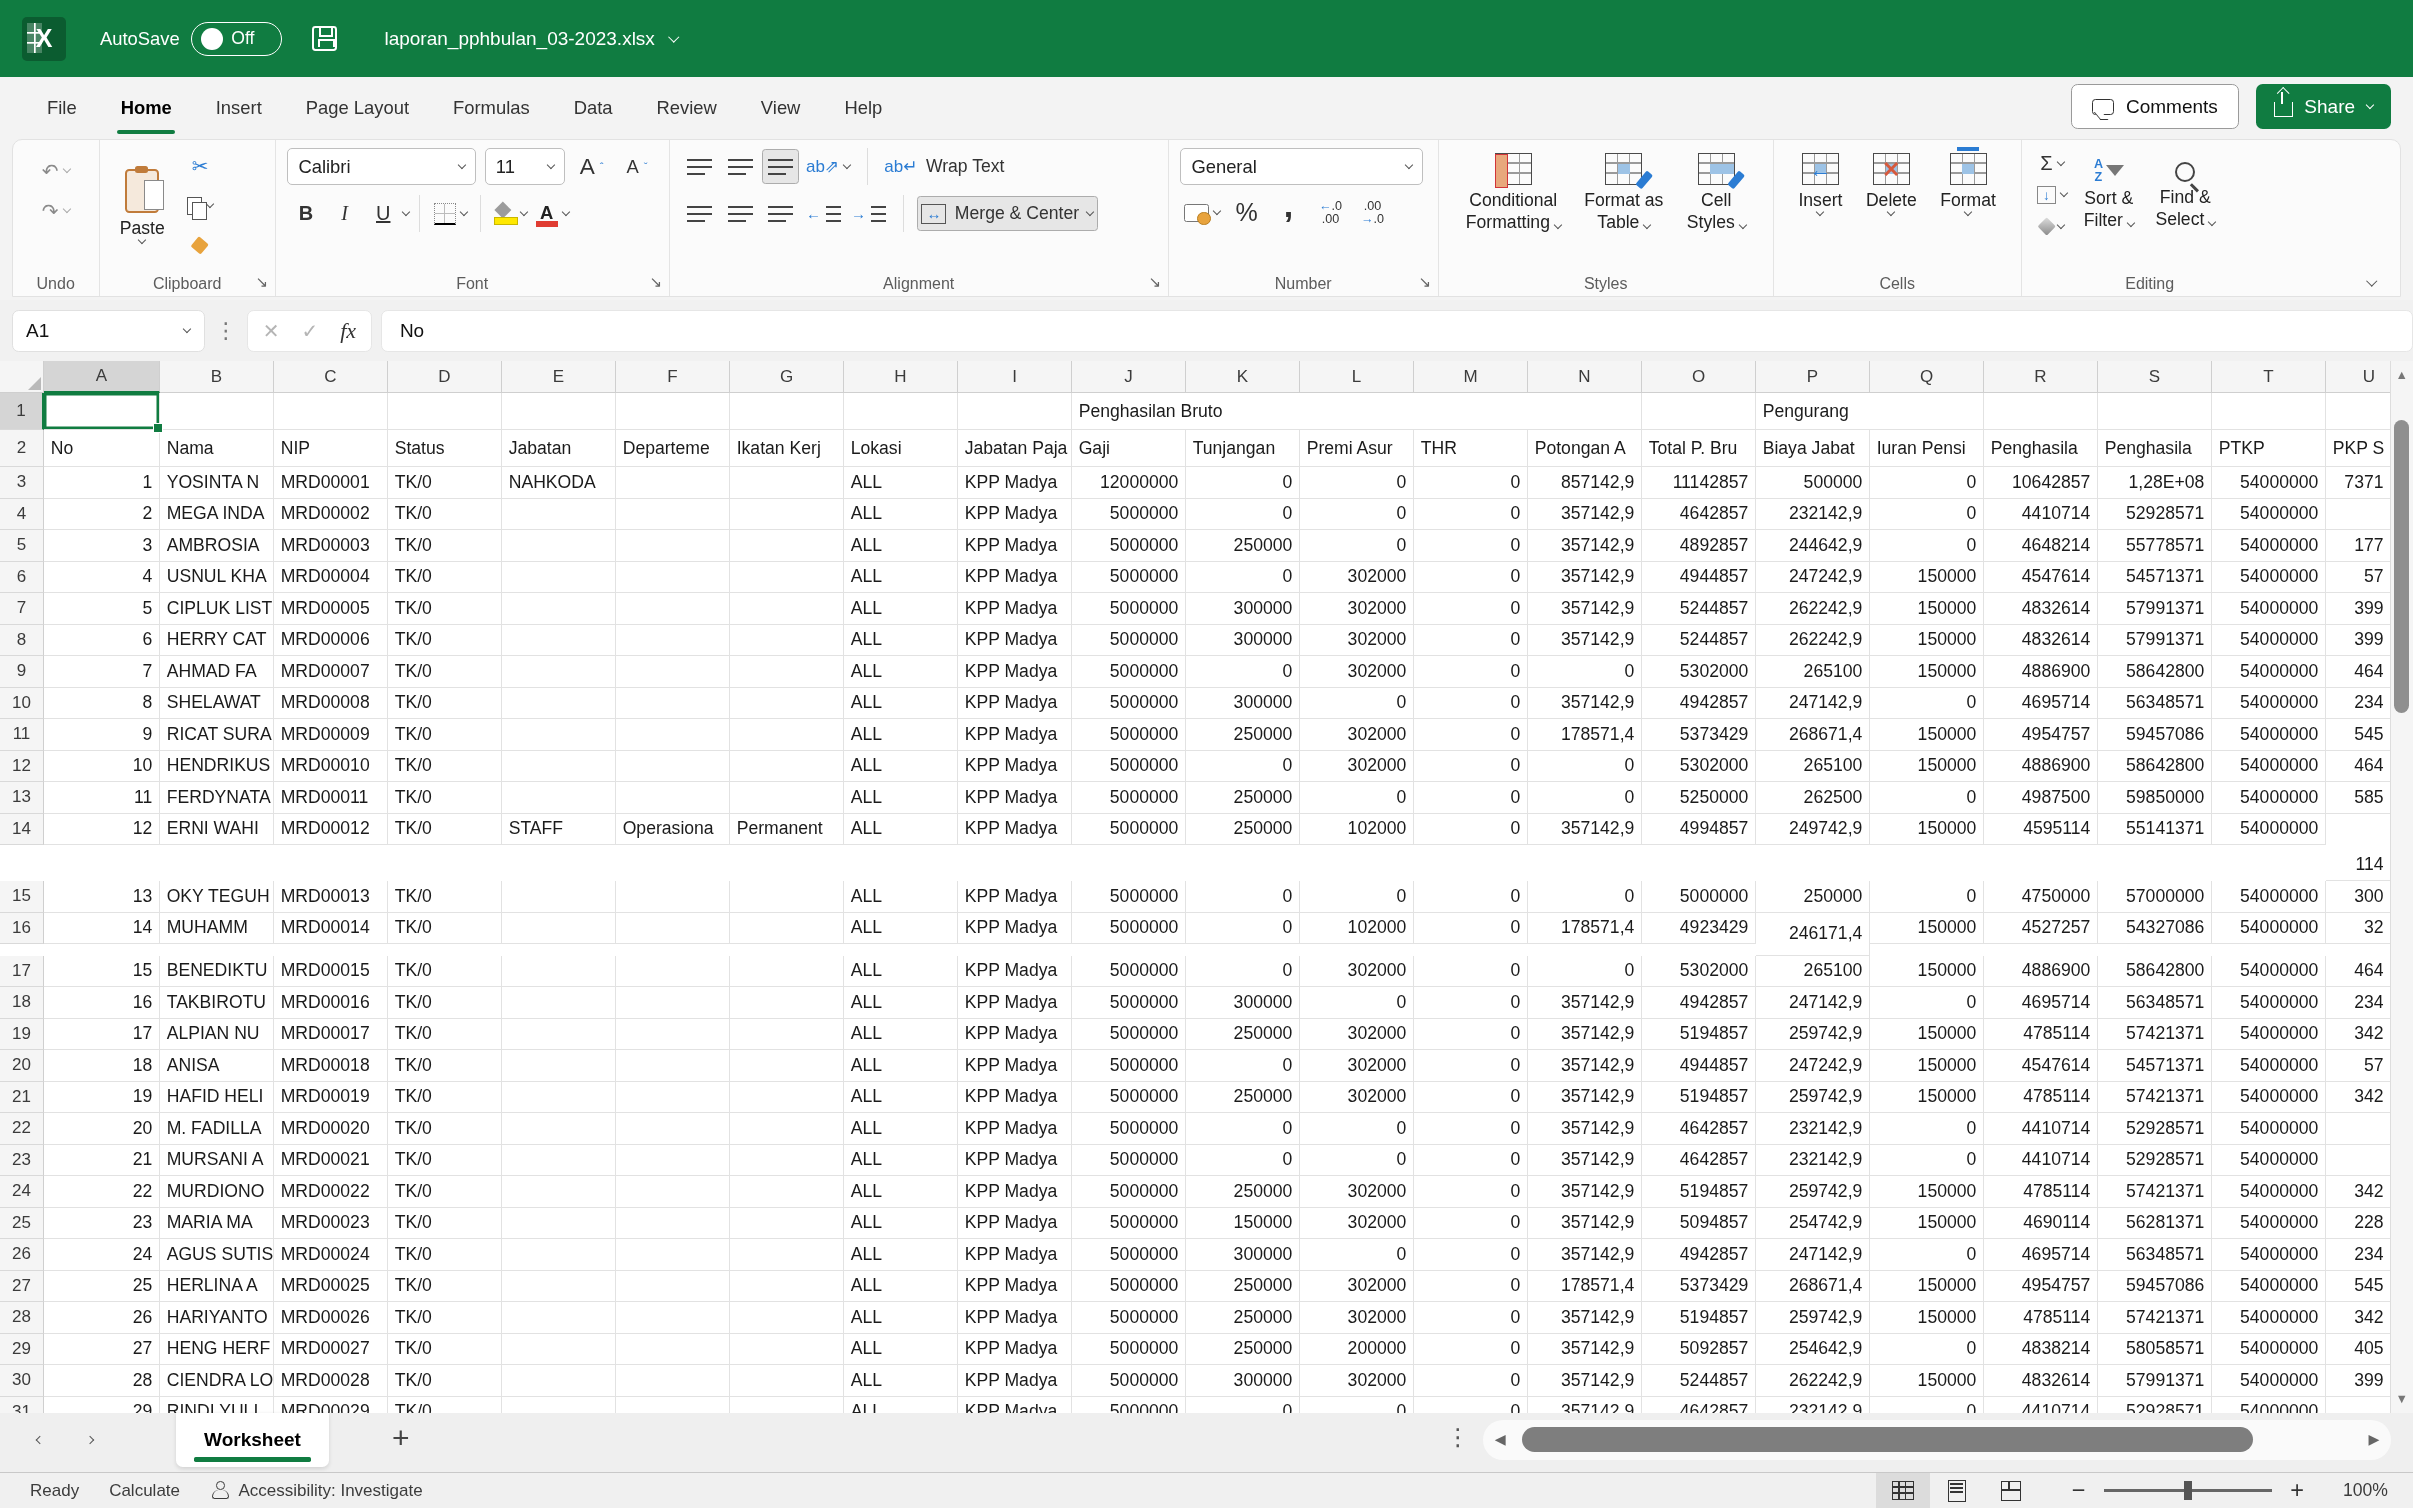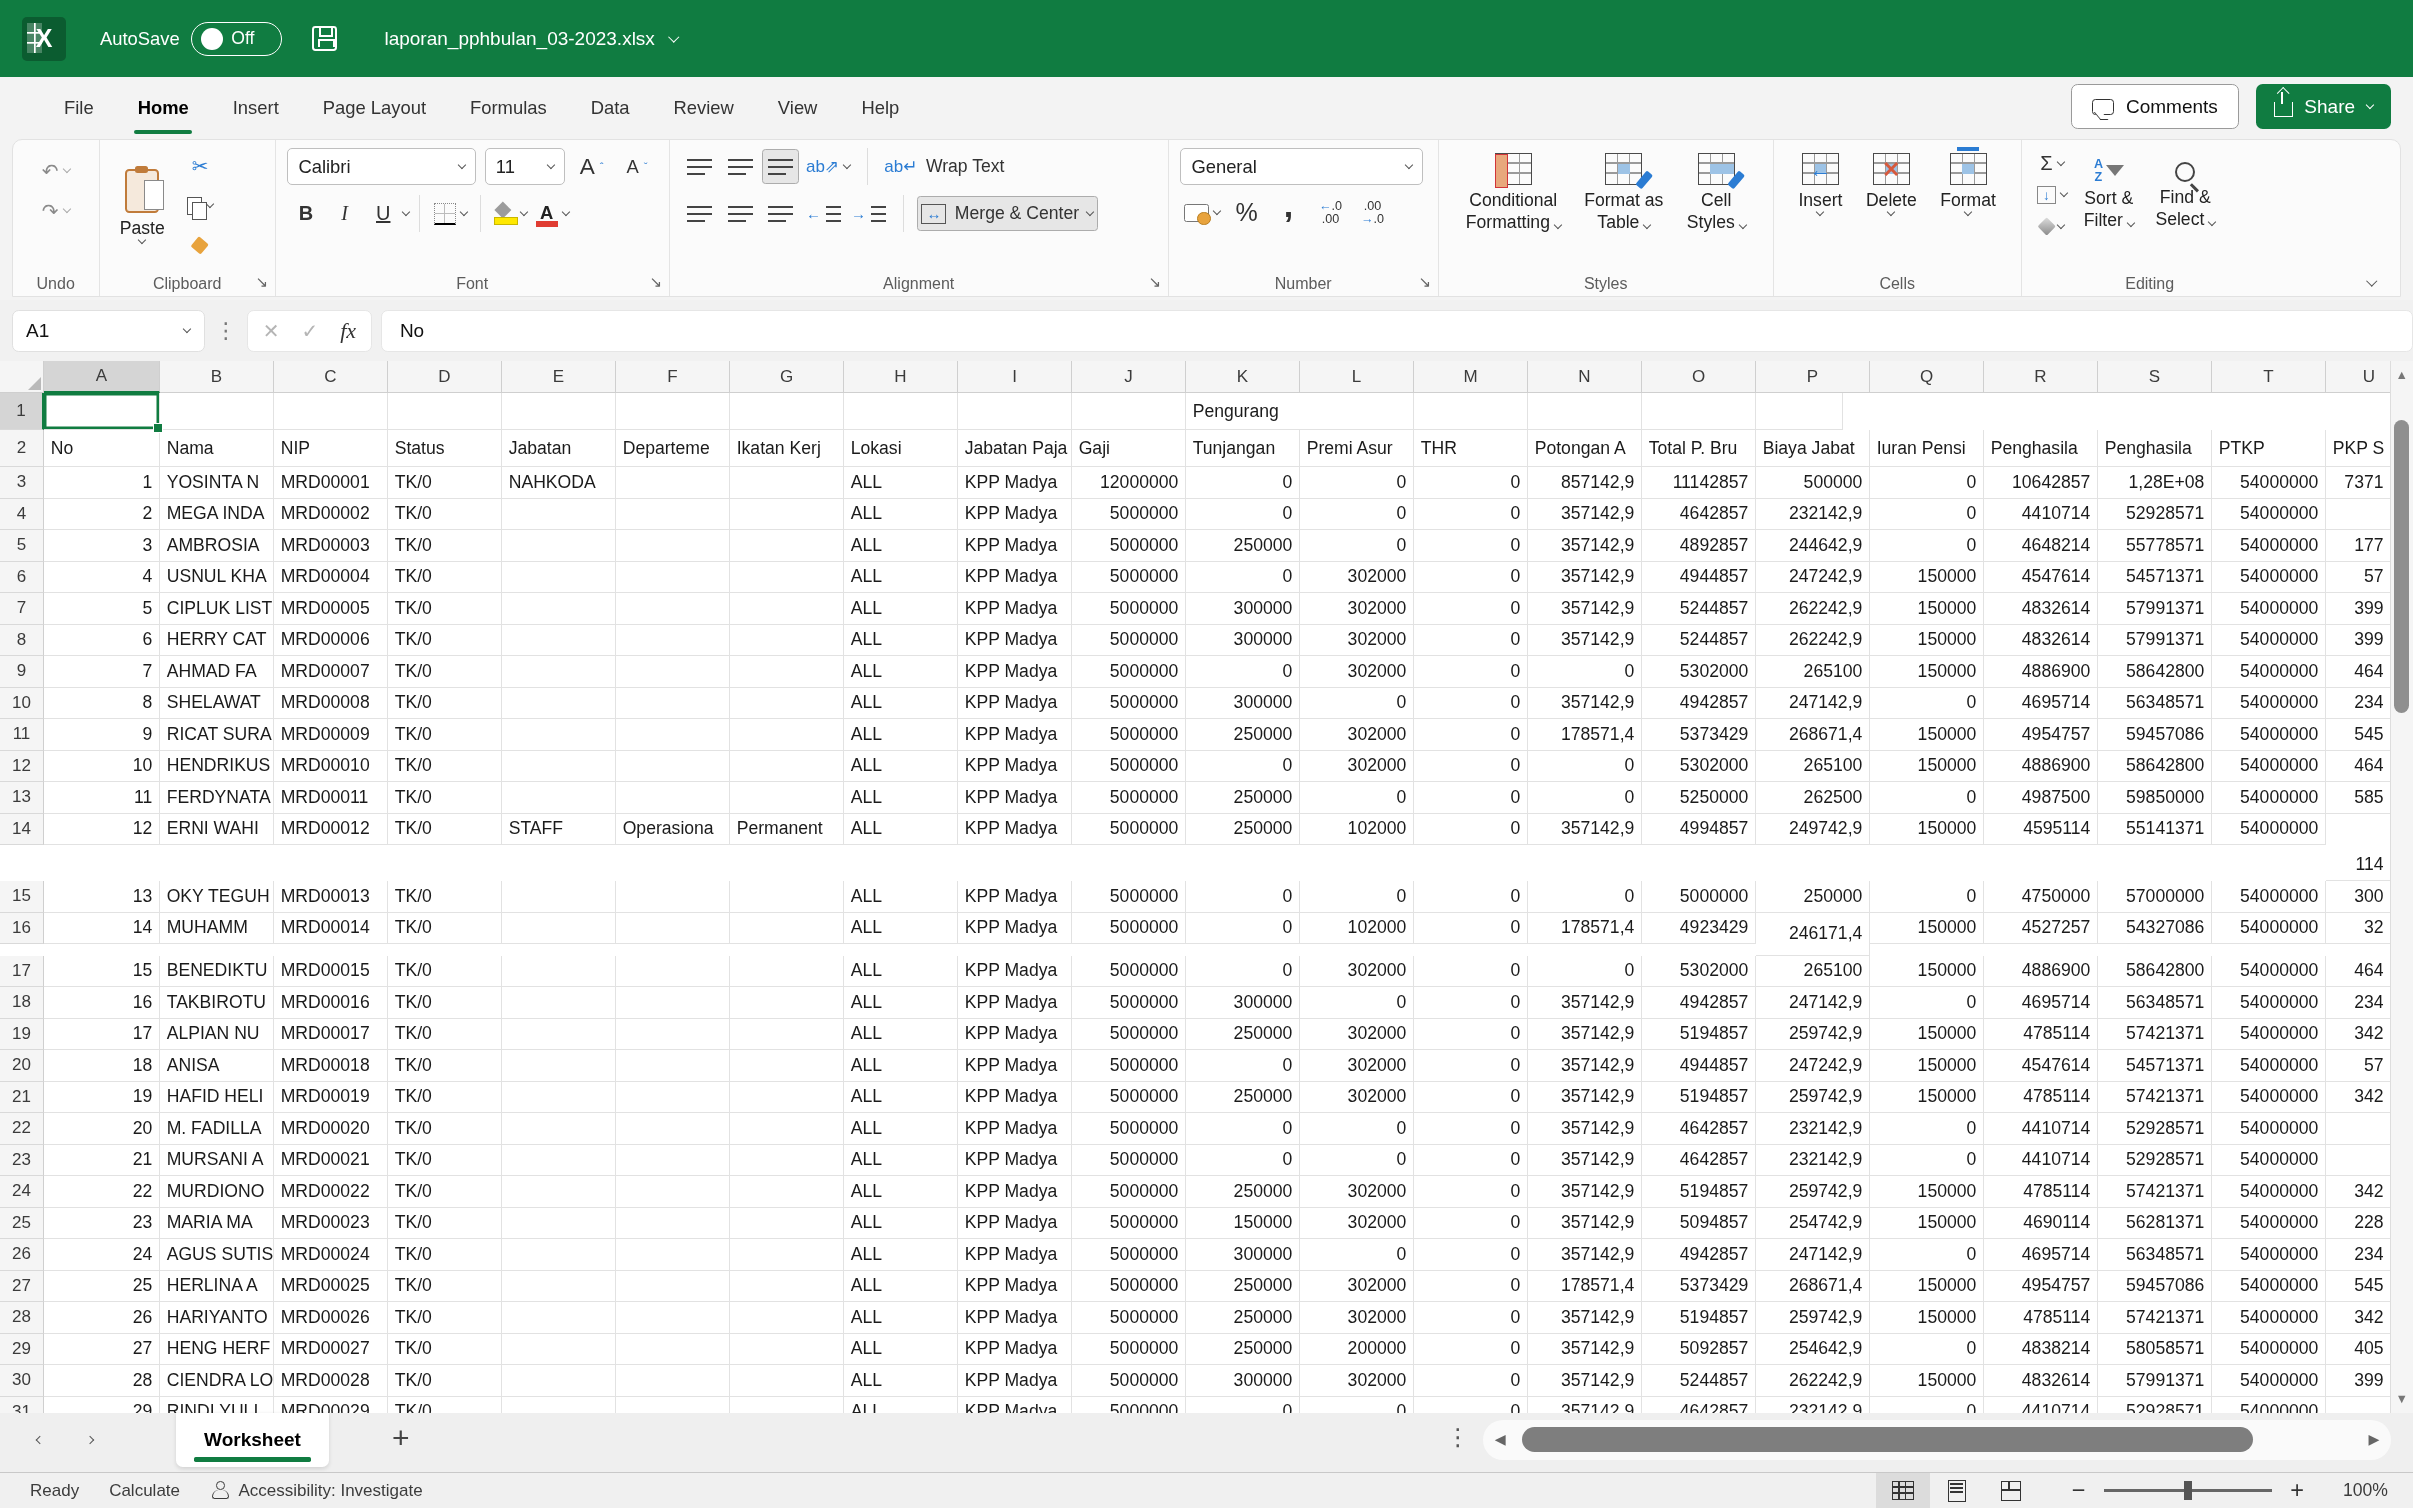--- a/index.html
+++ b/index.html
@@ -48,21 +48,21 @@
   .winbtn{width:59px;height:77px;display:flex;align-items:center;justify-content:center;font-size:22px;}
   .min-ic{width:18.4px;height:2.1px;background:#fff;}
   .rest-ic{width:15px;height:15px;border:1.7px solid #fff;border-radius:2.5px;position:relative;}
   .rest-ic::before{content:"";position:absolute;left:2.5px;top:-5.9px;width:13.4px;height:13.4px;border-top:1.7px solid #fff;border-right:1.7px solid #fff;border-radius:0 3.4px 0 0;}
   .close-x{position:relative;width:20px;height:20px;}
   .close-x::before,.close-x::after{content:"";position:absolute;left:9.2px;top:0;width:2.1px;height:20px;background:#fff;}
   .close-x::before{transform:rotate(45deg);}.close-x::after{transform:rotate(-45deg);}
 
   
   .tabrow{position:absolute;left:0;top:77px;width:2413px;height:62px;background:#F3F3F3;
-          display:flex;align-items:flex-end;padding-left:42px;}
+          display:flex;align-items:flex-end;padding-left:25px;}
   .tab{position:relative;font-size:18.4px;color:#333;padding:0 22px;height:62px;display:flex;align-items:center;}
   .tab.active{color:#000;font-weight:bold;}
   .tab.active::after{content:"";position:absolute;left:18.4px;right:18.4px;bottom:5px;height:4.2px;border-radius:2.5px;background:#107C41;}
   .tabrow-right{position:absolute;right:22px;top:84px;display:flex;gap:17px;align-items:center;}
   .btn-comments{height:45px;border:1.3px solid #9a9a9a;border-radius:6.7px;background:#fff;
                 display:flex;align-items:center;gap:11.7px;padding:0 20px;font-size:19px;color:#111;}
   .bub{width:22px;height:16px;border:1.7px solid #333;border-radius:3.4px;position:relative;}
   .bub::after{content:"";position:absolute;left:3.4px;bottom:-5.9px;width:6.7px;height:6.7px;background:#fff;
               border-left:1.7px solid #333;border-bottom:1.7px solid #333;transform:skewX(40deg);}
   .btn-share{height:45px;border-radius:6.7px;background:#107C41;color:#fff;display:flex;align-items:center;
@@ -536,20 +536,21 @@
       <div class="gut selrow" style="width: 44px; height: 37px;">1</div>
       <div class="cell sel" style="width: 116px; height: 37px;"></div>
       <div class="cell" style="width: 114px; height: 37px;"></div>
       <div class="cell" style="width: 114px; height: 37px;"></div>
       <div class="cell" style="width: 114px; height: 37px;"></div>
       <div class="cell" style="width: 114px; height: 37px;"></div>
       <div class="cell" style="width: 114px; height: 37px;"></div>
       <div class="cell" style="width: 114px; height: 37px;"></div>
       <div class="cell" style="width: 114px; height: 37px;"></div>
       <div class="cell" style="width: 114px; height: 37px;"></div>
+      <div class="cell" style="width: 570px; height: 37px;">Penghasilan Bruto</div>
       <div class="cell" style="width: 114px; height: 37px;"></div>
       <div class="cell" style="width: 228px; height: 37px;">Pengurang</div>
       <div class="cell" style="width: 114px; height: 37px;"></div>
       <div class="cell" style="width: 114px; height: 37px;"></div>
       <div class="cell" style="width: 114px; height: 37px;"></div>
       <div class="cell" style="width: 87px; height: 37px;"></div>
     </div>
     <div class="grow">
       <div class="gut" style="width: 44px; height: 37px;">2</div>
       <div class="cell" style="width: 116px; height: 37px;">No</div>

